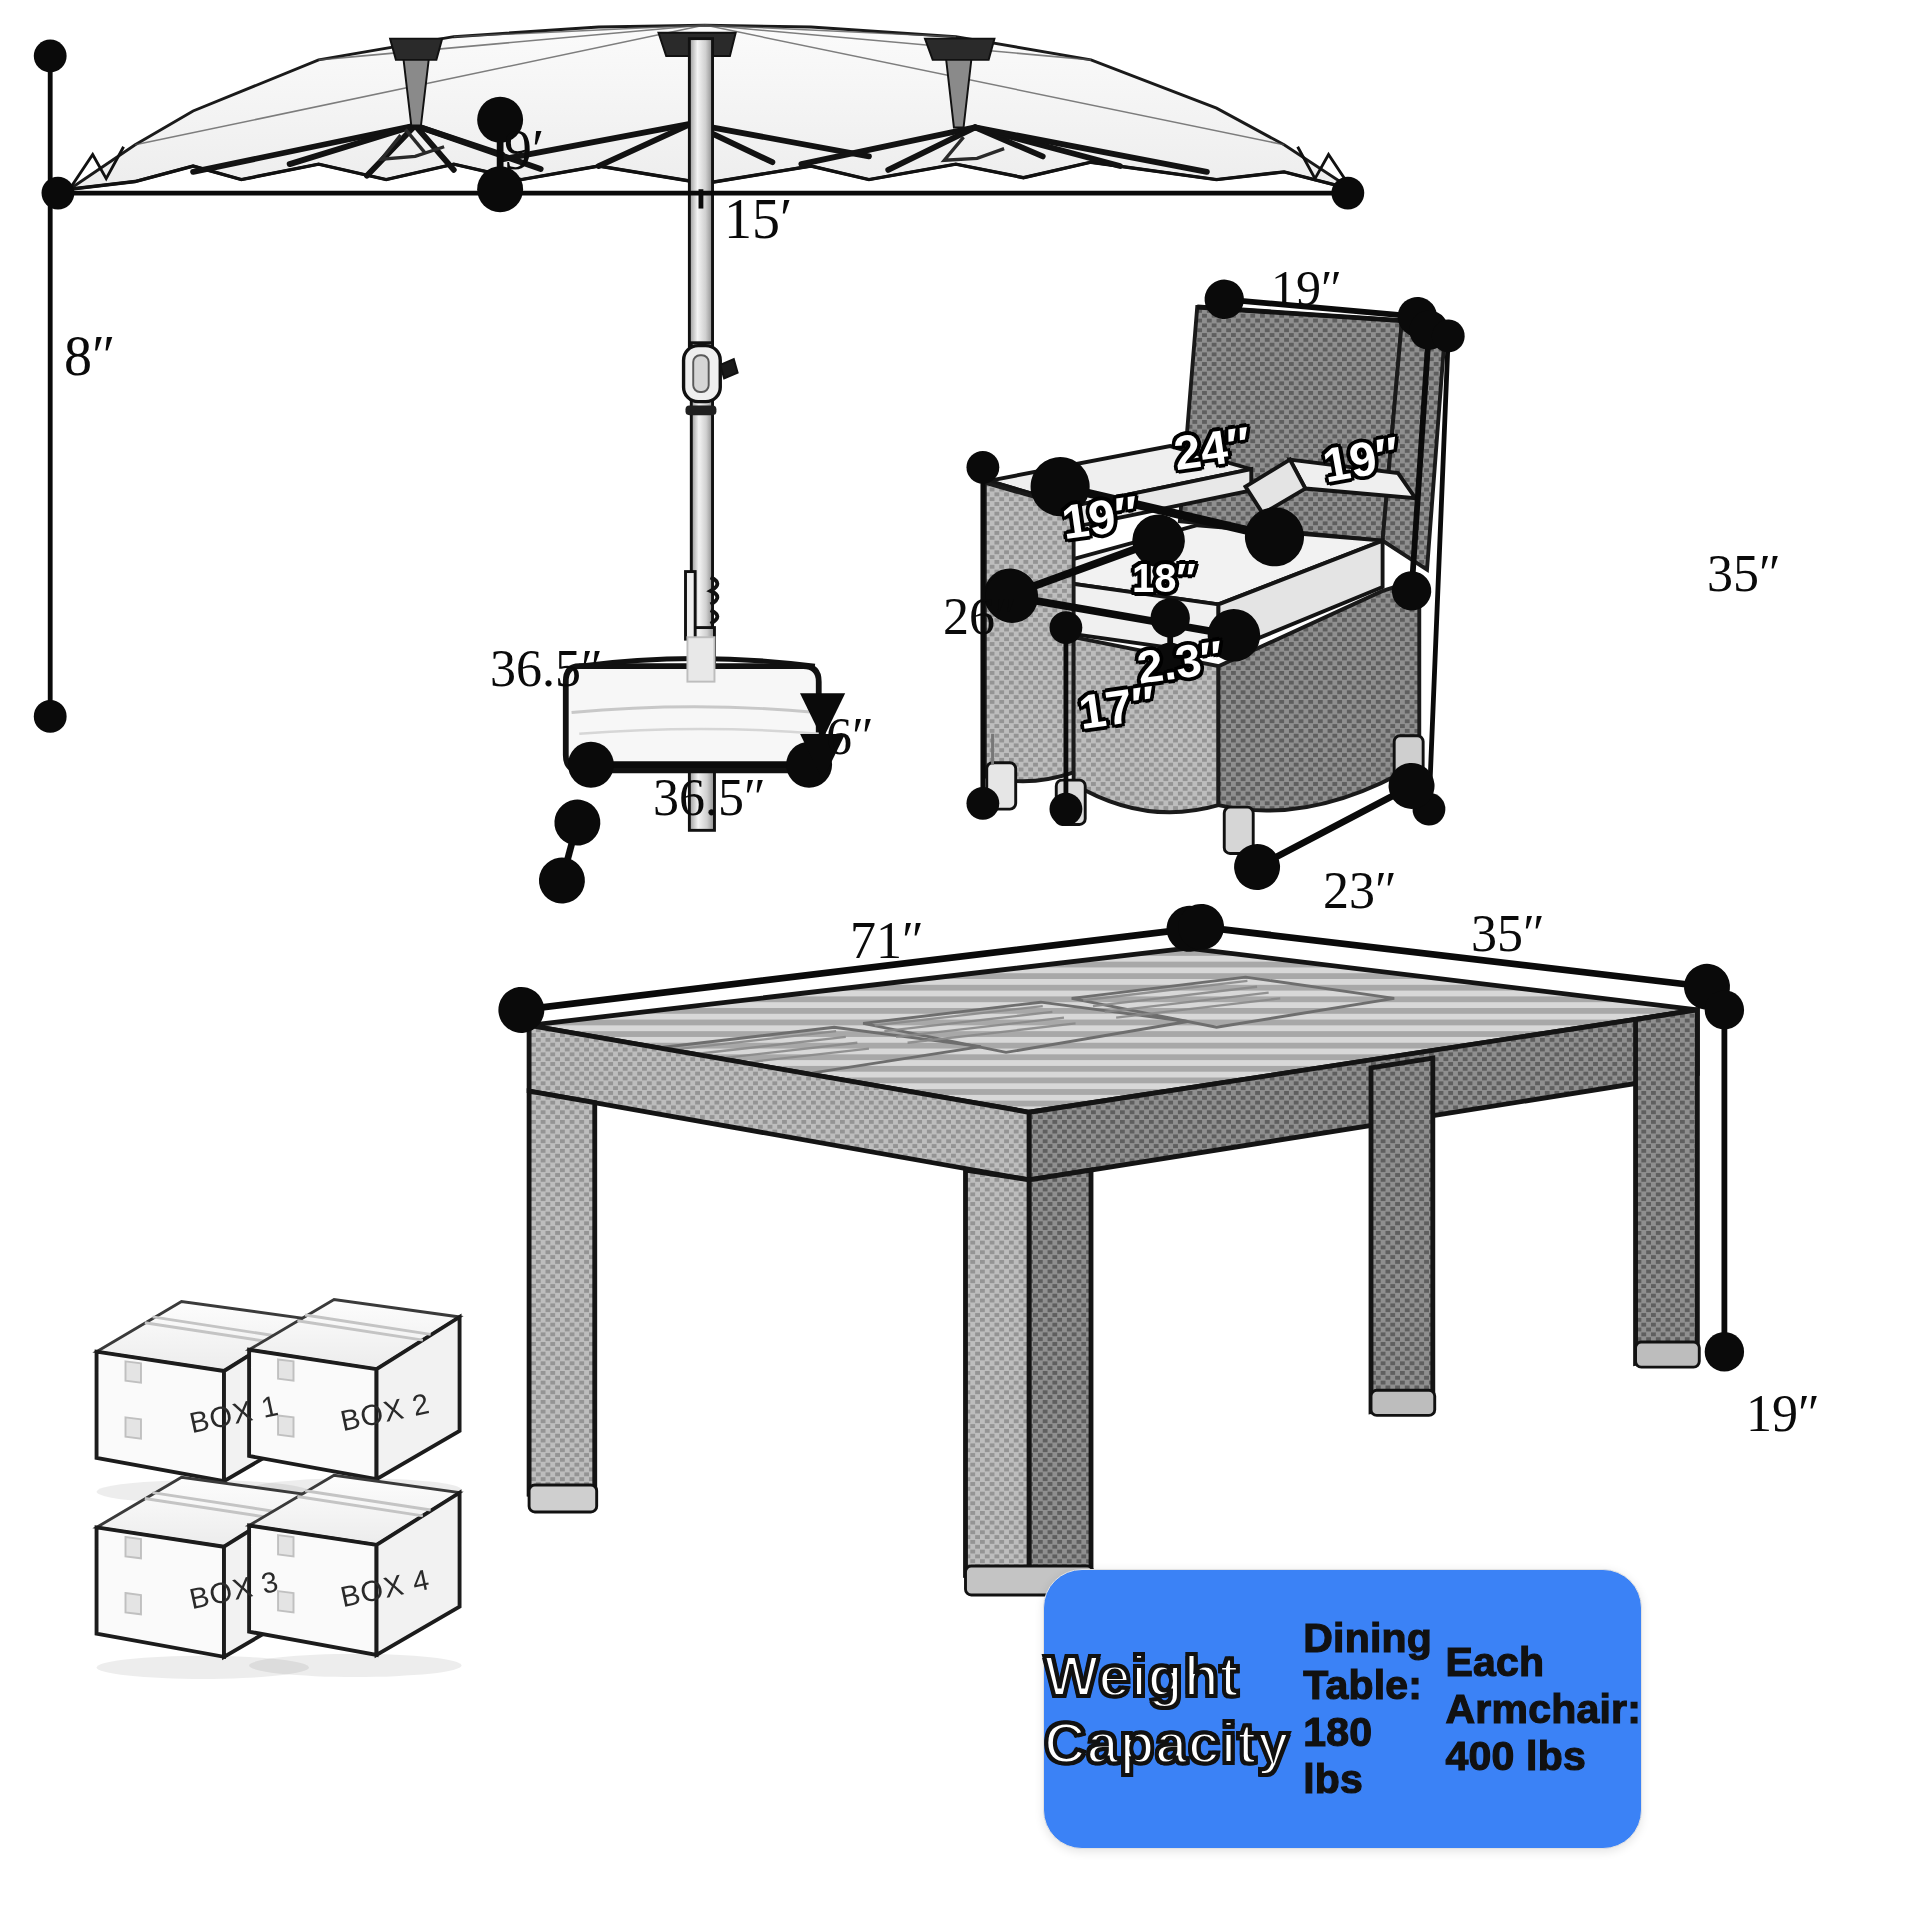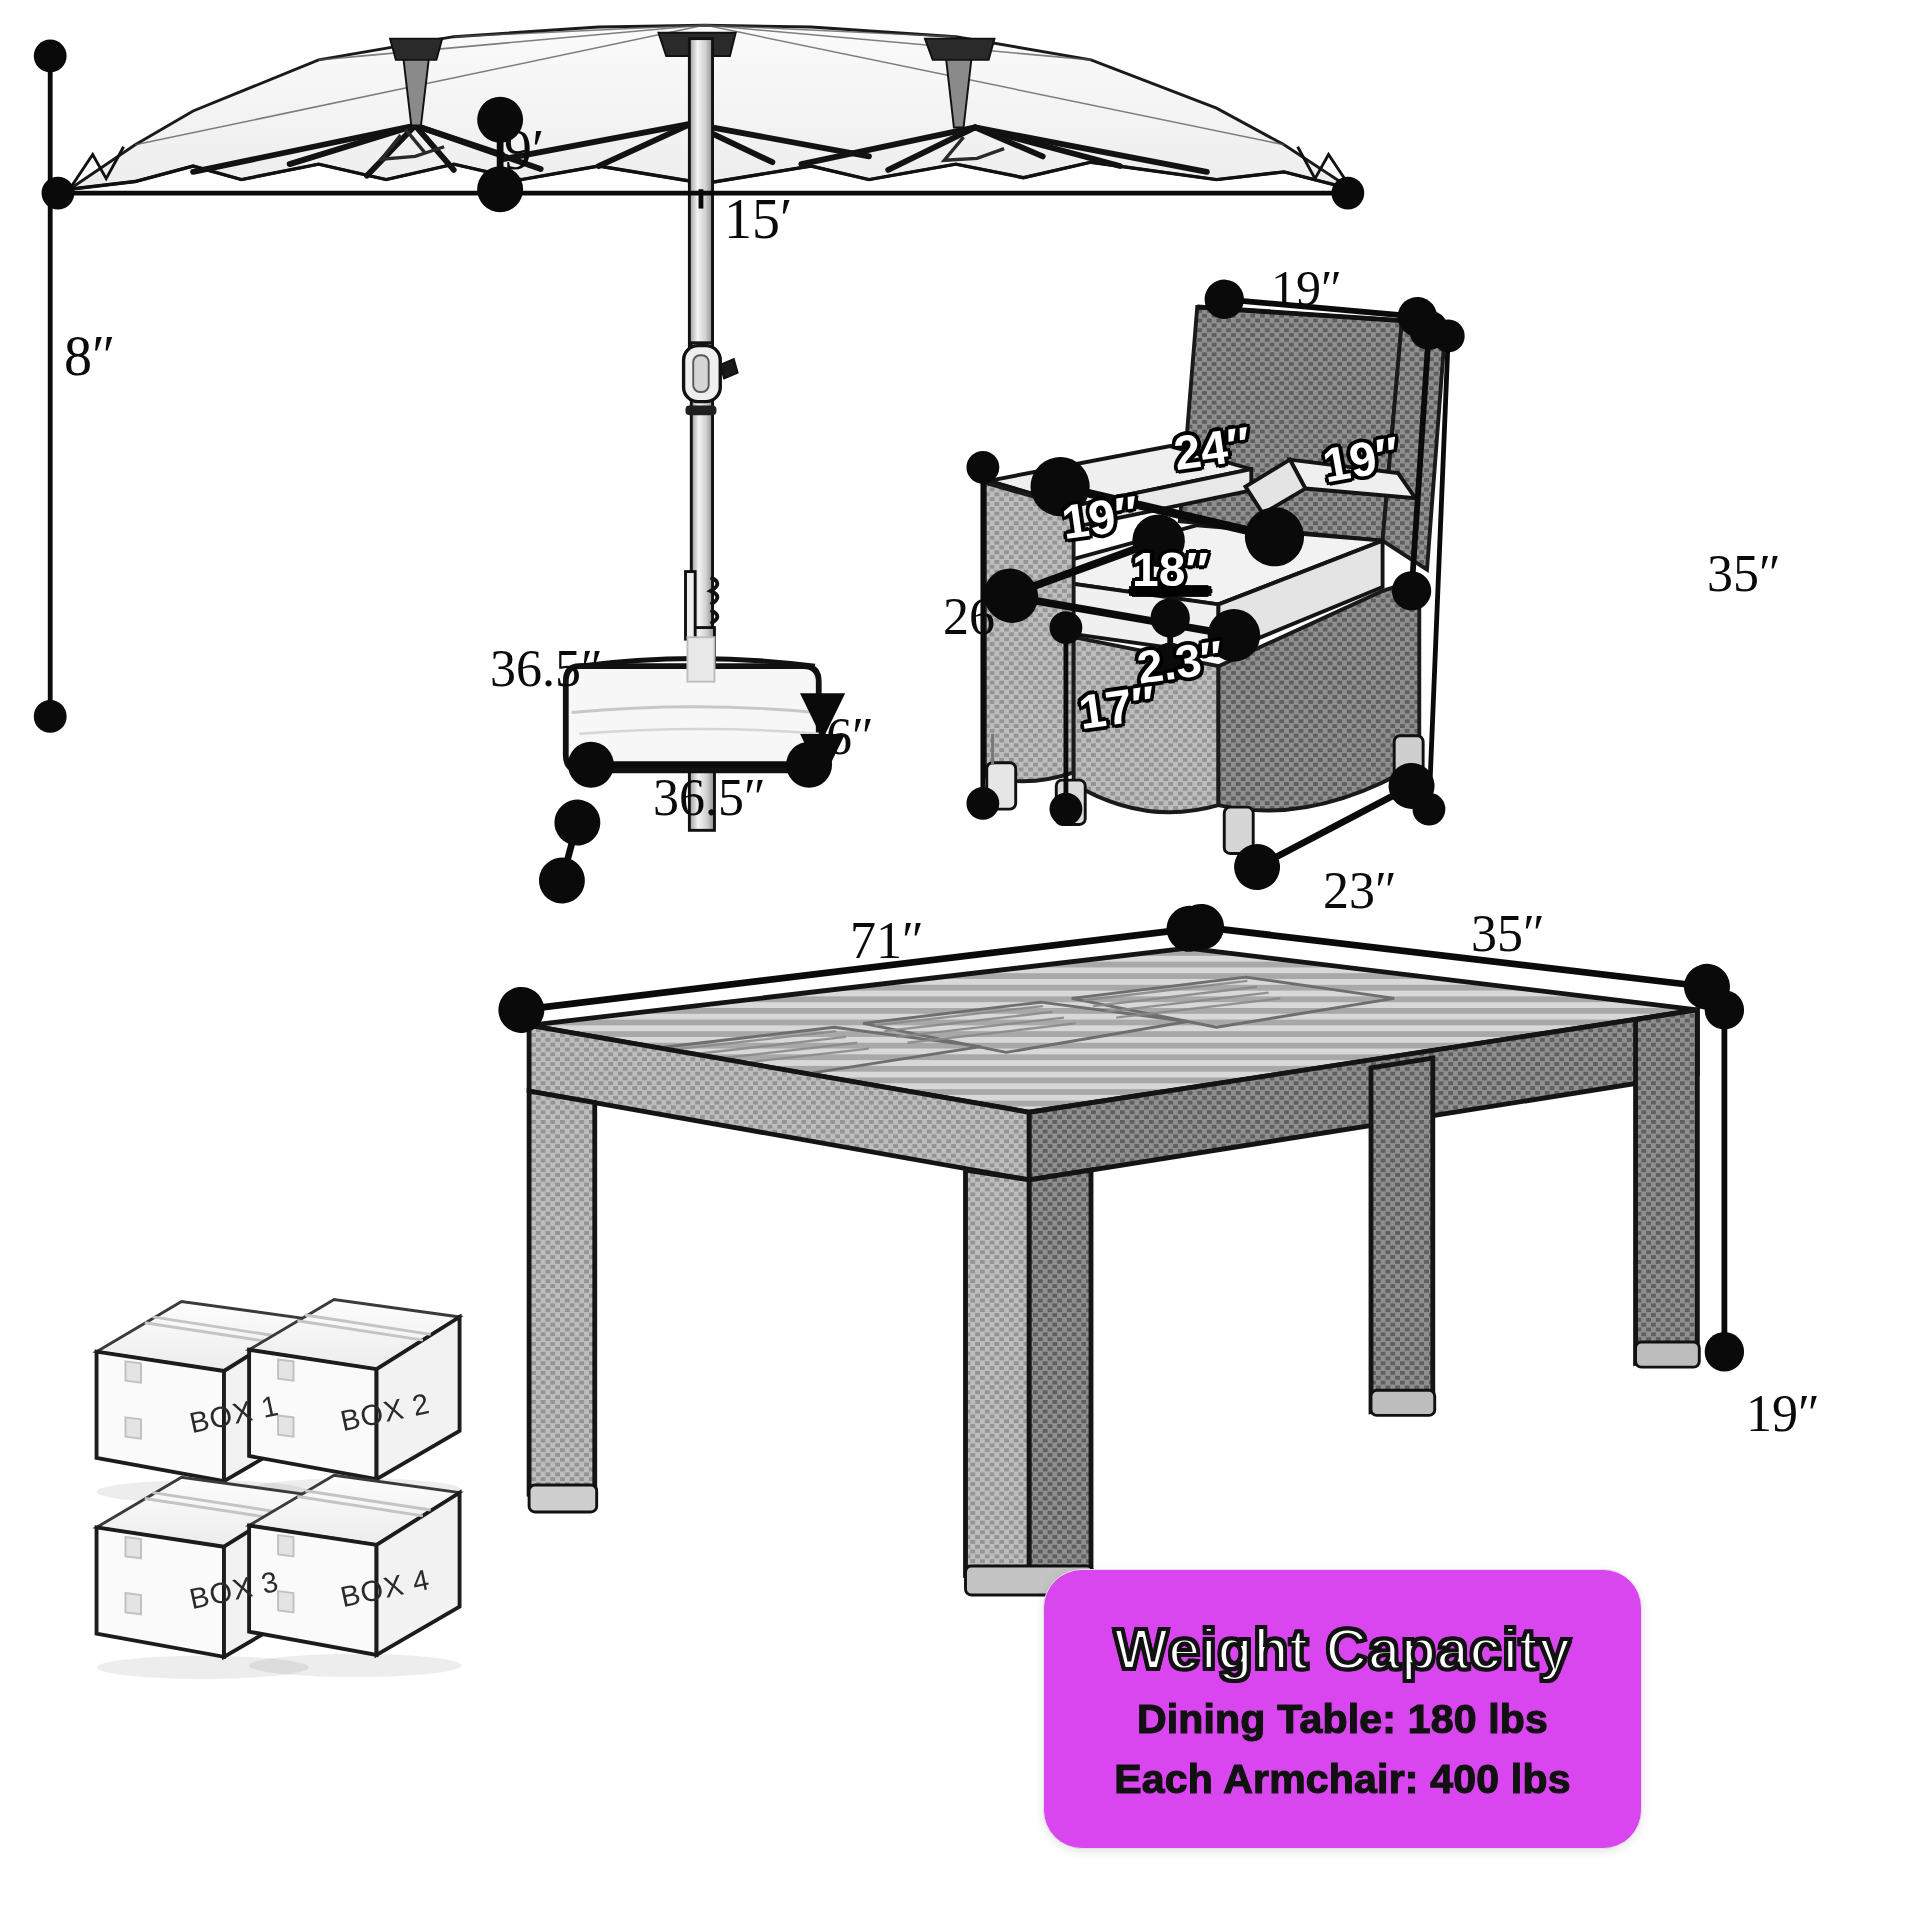--- a/index.html
+++ b/index.html
@@ -45,26 +45,26 @@
     font-size: 29px;
     letter-spacing: 1px;
     transform: rotate(-12deg);
     user-select: none;
   }
   
   #weight-card {
     position: absolute;
     left: 1043px; top: 1569px;
     width: 599px; height: 280px;
-    background: #d946ef;
+    background: #3b82f6;
     border: 1.9px solid #e2e2e2;
     border-radius: 39px;
     box-shadow: 0 2.9px 9.7px rgba(0,0,0,0.10);
     display: flex;
-    flex-direction: column;
+    flex-direction: row;
     align-items: center;
     justify-content: center;
     gap: 13.5px;
     padding: 9.7px 23px;
   }
   .wc-title {
     font-family: "Liberation Sans", sans-serif;
     font-weight: bold;
     font-size: 58px;
     color: #ffffff;
@@ -395,21 +395,21 @@
   <div class="dimlabel" style="left:826px; top:711px; font-size:52px;">6″</div>
 
   <div class="dimlabel" style="left:1271px; top:263px; font-size:50px;">19″</div>
 
   <div class="dimlabel outlined" style="left:1174px; top:425px; font-size:48px; transform:rotate(-8deg);">24″</div>
 
   <div class="dimlabel outlined" style="left:1323px; top:436px; font-size:48px; transform:rotate(-10deg);">19″</div>
 
   <div class="dimlabel outlined" style="left:1062px; top:494px; font-size:48px; transform:rotate(-8deg);">19″</div>
 
-  <div class="dimlabel outlined" style="left:1132px; top:546px; font-size:48px;text-decoration:underline;">18″</div>
+  <div class="dimlabel outlined" style="left:1132px; top:558px; font-size:40px;">18″</div>
 
   <div class="dimlabel outlined" style="left:1137px; top:639px; font-size:46px; transform:rotate(-8deg);">2.3″</div>
 
   <div class="dimlabel" style="left:915px; top:591px; font-size:52px;margin-left:28px;">26″</div>
 
   <div class="dimlabel outlined" style="left:1079px; top:684px; font-size:48px; transform:rotate(-8deg);">17″</div>
 
   <div class="dimlabel" style="left:1707px; top:548px; font-size:52px;">35″</div>
 
   <div class="dimlabel" style="left:1323px; top:821px; font-size:52px;margin-top:44px;">23″</div>

